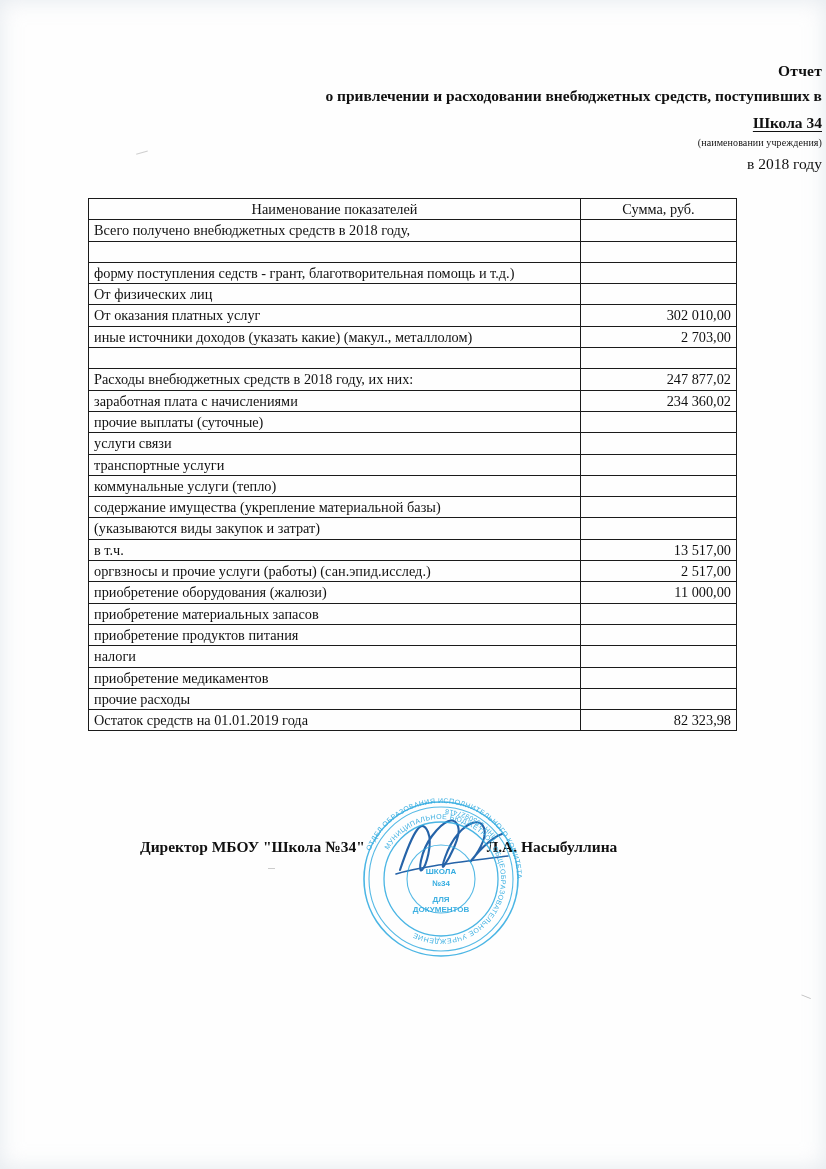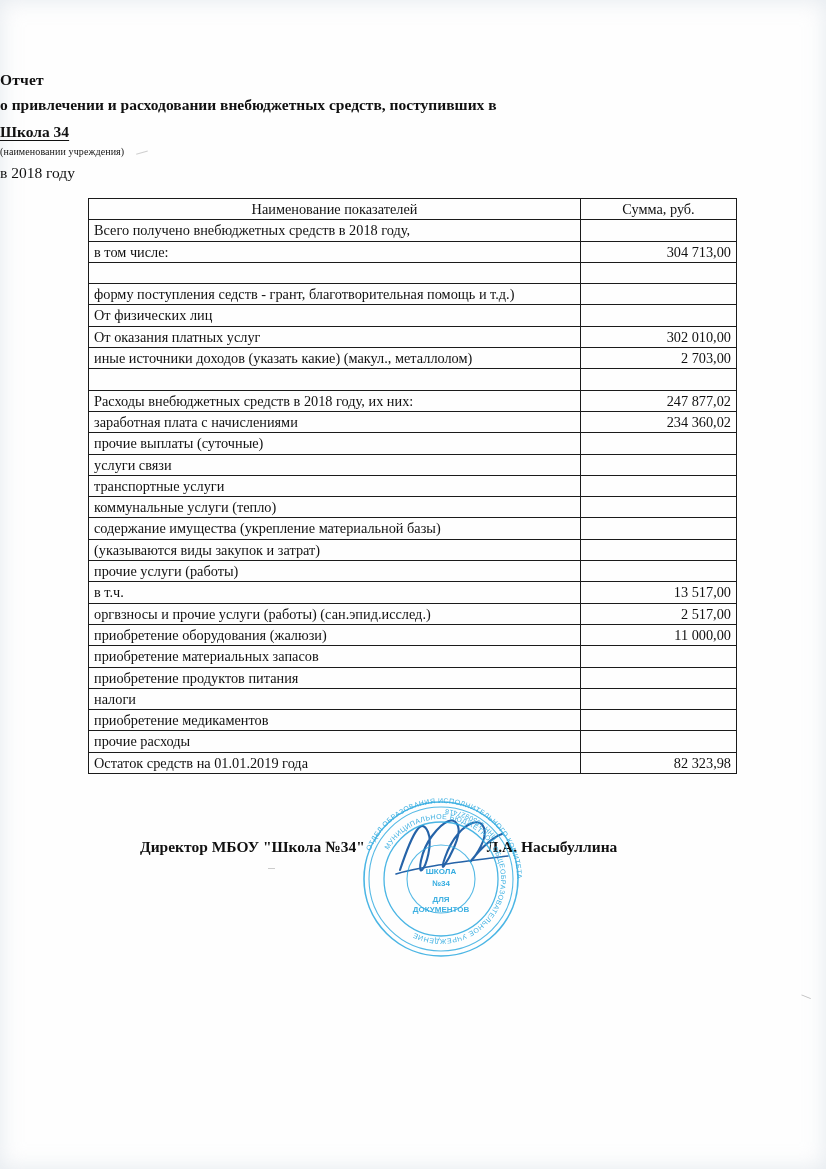--- a/index.html
+++ b/index.html
@@ -27,22 +27,21 @@
     inset: 0;
     box-shadow: inset 0 0 22px rgba(180, 195, 210, 0.35);
     pointer-events: none;
   }
 
   .header {
     position: absolute;
     top: 62px;
     left: 0;
     right: 4px;
-    text-align: left;
-    margin-top: 9px;
+    text-align: right;
   }
   .title-line1 {
     font-weight: bold;
     font-size: 15.5px;
     letter-spacing: 0.2px;
   }
   .title-line2 {
     font-weight: bold;
     font-size: 15.5px;
     margin-top: 7px;
@@ -175,24 +174,20 @@
         <th class="head">Наименование показателей</th>
         <th class="head">Сумма, руб.</th>
       </tr>
     </thead>
     <tbody id="table-body">
         <tr>
           <td class="b">Всего получено внебюджетных средств в 2018 году,</td>
           <td class="sum b">&nbsp;</td>
         </tr>
         <tr>
-          <td class="b">в том числе:</td>
-          <td class="sum b">304 713,00</td>
-        </tr>
-        <tr>
           <td>&nbsp;</td>
           <td class="sum">&nbsp;</td>
         </tr>
         <tr>
           <td>форму поступления седств - грант, благотворительная помощь и т.д.)</td>
           <td class="sum">&nbsp;</td>
         </tr>
         <tr>
           <td>От физических лиц</td>
           <td class="sum">&nbsp;</td>
@@ -232,24 +227,20 @@
         <tr>
           <td>коммунальные услуги (тепло)</td>
           <td class="sum">&nbsp;</td>
         </tr>
         <tr>
           <td>содержание имущества (укрепление материальной базы)</td>
           <td class="sum">&nbsp;</td>
         </tr>
         <tr>
           <td>(указываются виды закупок и затрат)</td>
-          <td class="sum">&nbsp;</td>
-        </tr>
-        <tr>
-          <td>прочие услуги (работы)</td>
           <td class="sum">&nbsp;</td>
         </tr>
         <tr>
           <td>в т.ч.</td>
           <td class="sum">13 517,00</td>
         </tr>
         <tr>
           <td>оргвзносы и прочие услуги (работы) (сан.эпид.исслед.)</td>
           <td class="sum">2 517,00</td>
         </tr>

